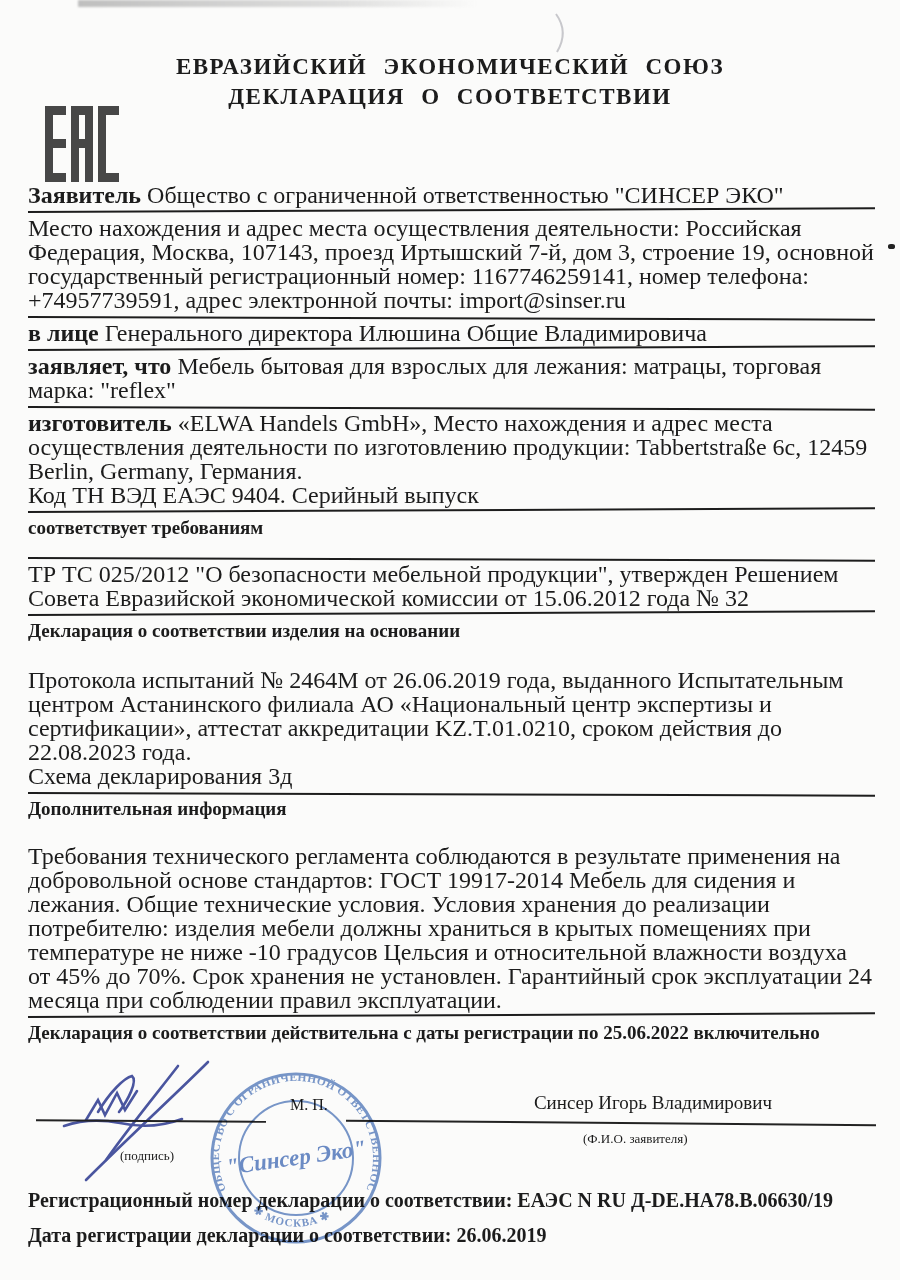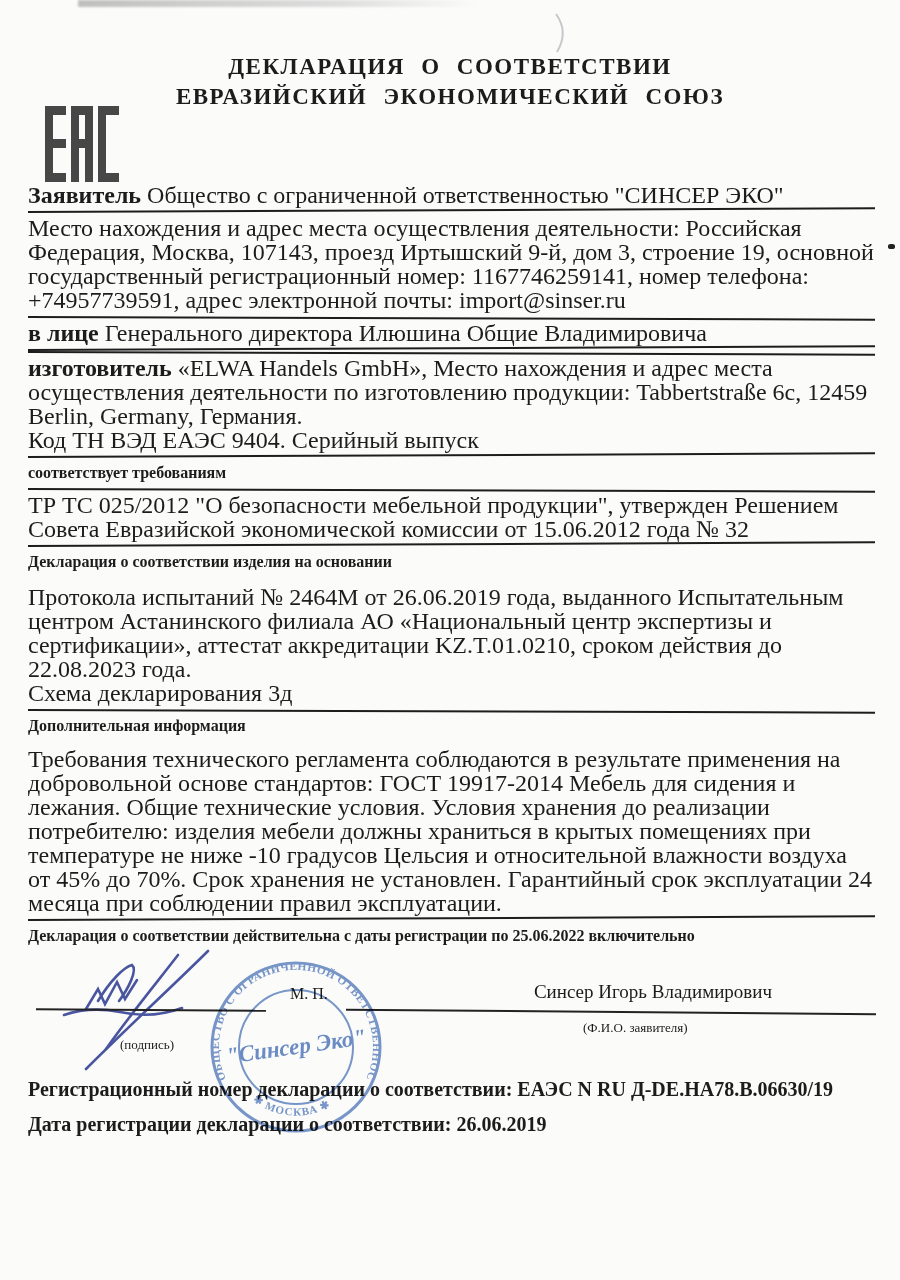--- a/index.html
+++ b/index.html
@@ -30,21 +30,21 @@
   }
   .eac-logo{ position:absolute; left:45px; top:106px; }
 
   
   .content{ position:absolute; left:28px; right:25px; top:180px; }
   .row{ font-size:24px; line-height:24px; padding:3px 0 4px 0; }
   .b{ font-weight:bold; }
   .rule{ height:2px; background:#1d1d1d; transform-origin:left center; }
   .tilt-a{ transform:rotate(-0.25deg); }
   .tilt-b{ transform:rotate(0.18deg); }
-  .heading-row{ font-weight:bold; font-size:16px; line-height:25px; padding:2px 0 3px 0; }
+  .heading-row{ font-weight:bold; font-size:19px; line-height:25px; padding:2px 0 17px 0; }
 
   
   .sig-area{ position:relative; height:112px; margin-top:4px; }
   .sig-line{ position:absolute; left:8px; top:54px; width:230px; height:2px; background:#222; transform:rotate(0.4deg);}
   .sig-caption{ position:absolute; left:92px; top:58px; font-size:13px;margin-top:24px; }
   .sig-scrawl{ position:absolute; left:28px; top:-6px; }
   .mp-label{ position:absolute; left:262px; top:30px; font-size:16px;text-align:center; }
   .fio-name{ position:absolute; left:405px; top:26px; width:440px; text-align:center; font-size:19px; }
   .fio-line{ position:absolute; left:318px; top:56px; width:530px; height:2px; background:#222; transform:rotate(0.5deg); }
   .fio-caption{ position:absolute; left:555px; top:65px; font-size:13px;text-align:right; }
@@ -60,22 +60,22 @@
 
   <div class="smudge-top"></div>
   <div class="paren-artifact">
     <svg width="20" height="42" viewBox="0 0 20 42">
         <path d="M 4,2 q 13,18 1,38" fill="none" stroke="#c8c8cc" stroke-width="2"></path>
       </svg>
   </div>
   <div class="speck"></div>
 
   <div class="header">
+    <p class="title-line">ЕВРАЗИЙСКИЙ ЭКОНОМИЧЕСКИЙ СОЮЗ</p>
     <p class="title-line">ДЕКЛАРАЦИЯ О СООТВЕТСТВИИ</p>
-    <p class="title-line">ЕВРАЗИЙСКИЙ ЭКОНОМИЧЕСКИЙ СОЮЗ</p>
   </div>
 
   <div class="eac-logo">
     <svg width="74" height="76" viewBox="0 0 74 76" fill="#474747">
 
       <rect x="0" y="0" width="8" height="76"></rect>
       <rect x="0" y="0" width="21" height="9"></rect>
       <rect x="0" y="33" width="21" height="9"></rect>
       <rect x="0" y="67" width="21" height="9"></rect>
 
@@ -92,31 +92,35 @@
 
   <div class="content">
 
     <div class="row">
       <span class="b">Заявитель</span>
       <span>Общество с ограниченной ответственностью "СИНСЕР  ЭКО"</span>
     </div>
 
     <div class="rule tilt-a"></div>
 
-    <div class="row">Место нахождения и адрес места осуществления деятельности: Российская Федерация, Москва, 107143, проезд Иртышский 9-й, дом 3, строение 19, основной государственный регистрационный номер: 1167746259141, номер телефона: +74957739591, адрес электронной почты: import@sinser.ru</div>
+    <div class="row">Место нахождения и адрес места осуществления деятельности: Российская Федерация, Москва, 107143, проезд Иртышский 7-й, дом 3, строение 19, основной государственный регистрационный номер: 1167746259141, номер телефона: +74957739591, адрес электронной почты: import@sinser.ru</div>
 
     <div class="rule tilt-b"></div>
 
     <div class="row">
       <span class="b">в лице</span>
       <span>Генерального директора Илюшина Общие Владимировича</span>
     </div>
 
     <div class="rule tilt-a"></div>
 
+    <div class="row">
+      <span class="b">заявляет, что</span>
+      <span>Мебель бытовая для взрослых для лежания: матрацы, торговая марка: "reflex"</span>
+    </div>
 
     <div class="rule tilt-b"></div>
 
     <div class="row">
       <span class="b">изготовитель</span>
       <span>«ELWA Handels GmbH», Место нахождения и адрес места осуществления деятельности по изготовлению продукции: Tabbertstraße 6c, 12459 Berlin,  Germany,  Германия.</span>
       <div>Код ТН ВЭД ЕАЭС 9404. Серийный выпуск</div>
     </div>
 
     <div class="rule tilt-a"></div>

